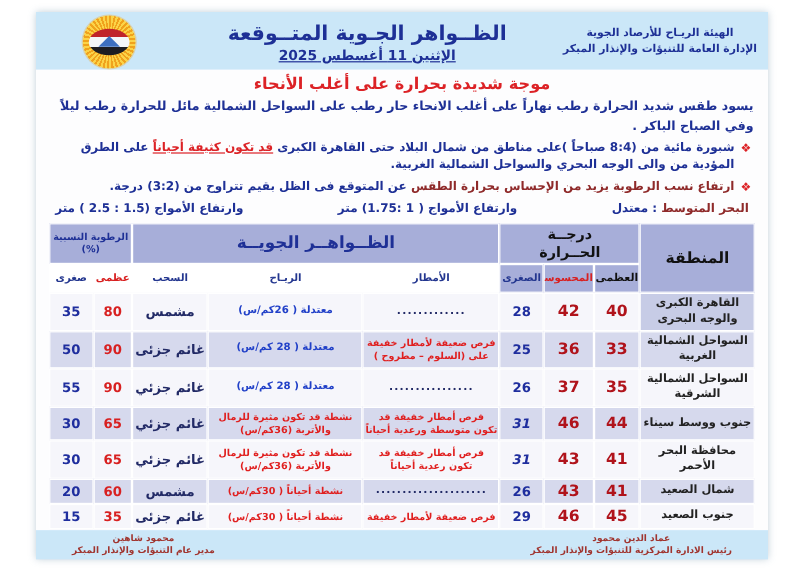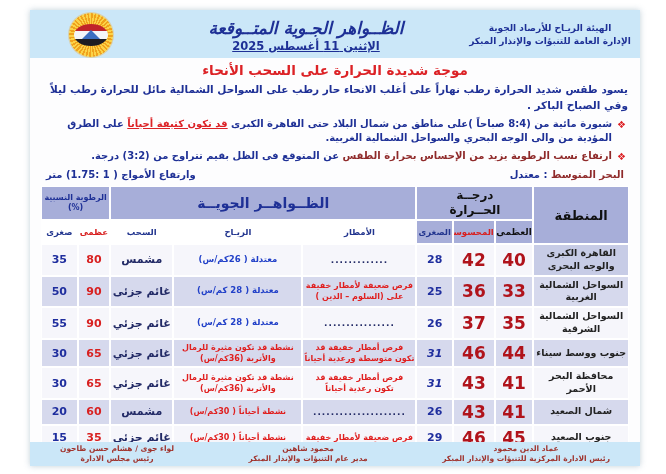--- a/index.html
+++ b/index.html
@@ -6,21 +6,21 @@
   html,body { width:666px; height:474px; background:#ffffff; overflow:hidden;
     font-family:"DejaVu Sans", sans-serif; }
   .doc { position:absolute; left:30px; top:10px; width:610px; height:456px;
     background:#cbe7f8; box-shadow:0 0 6px rgba(120,150,170,.45); direction:rtl; }
 
   
   .topbar { height:48px; display:flex; align-items:center; padding:2px 6px 0 6px; }
   .org { width:168px; text-align:center; color:#1e3096; font-weight:bold;
     font-size:9px; line-height:1.45; }
   .titleblock { flex:1; text-align:center; color:#1e3096; }
-  .maintitle { font-size:17px; font-weight:bold; letter-spacing:.5px;font-style:italic; }
+  .maintitle { font-size:17px; font-weight:bold; letter-spacing:.5px; }
   .date { font-size:11.5px; font-weight:bold; text-decoration:underline; margin-top:1px; }
   .logowrap { width:110px; display:flex; justify-content:center; }
   .sun { width:44px; height:44px; border-radius:50%; position:relative;
     background:repeating-conic-gradient(#f0a21c 0 5deg, #fbd348 5deg 10deg);
     box-shadow:0 0 0 1px rgba(240,170,40,.35); }
   .emblem { position:absolute; left:50%; top:50%; transform:translate(-50%,-50%);
     width:34px; height:22px; border-radius:50%; overflow:hidden;
     background:linear-gradient(#c0242a 0 32%, #f4f6f8 32% 68%, #1d1d22 68% 100%); }
   .peak { position:absolute; left:50%; top:28%; transform:translateX(-50%);
     width:0; height:0; border-left:9px solid transparent; border-right:9px solid transparent;
@@ -53,21 +53,21 @@
   tr.sub th { height:24px; font-size:8.5px; font-weight:bold; text-align:center;
     background:#ffffff; color:#23368f; }
   tr.sub th.lav { background:#a7aed9; }
   tr.sub th.black { color:#111111; font-size:9px; }
   tr.sub th.red { color:#d82020;margin-left:44px; }
   tbody td { text-align:center; vertical-align:middle; padding:2px 1px; }
   tbody tr.odd td { background:#f6f6fb; }
   tbody tr.even td { background:#d6d9ed; }
   tbody td.lavcell { background:#c7cce6 !important; }
   td.region { font-size:9.5px; font-weight:bold; color:#222222; line-height:1.35; }
-  td.tmax, td.tfelt { color:#b0131b; font-size:17px; font-weight:bold; }
+  td.tmax, td.tfelt { color:#b0131b; font-size:13px; font-weight:bold; }
   td.tmin { color:#1f2e9e; font-size:11px; font-weight:bold; }
   td.tmin.it { font-style:italic; }
   td.dots { color:#222a66; font-size:9px; font-weight:bold; letter-spacing:1px; }
   td.rain { color:#e01f1f; font-size:8px; font-weight:bold; line-height:1.4; }
   td.wind-calm { color:#2140c8; font-size:8.5px; font-weight:bold; line-height:1.4; }
   td.wind-active { color:#e01f1f; font-size:8px; font-weight:bold; line-height:1.4; }
   td.clouds { color:#222a66; font-size:11px; font-weight:bold; }
   td.hmax { color:#d82020; font-size:11px; font-weight:bold; }
   td.hmin { color:#1f2e9e; font-size:11px; font-weight:bold; }
 
@@ -94,37 +94,38 @@
       <div class="sun">
         <div class="emblem">
           <div class="peak"></div>
         </div>
       </div>
     </div>
   </div>
 
   <div class="content">
 
-    <div class="alert">موجة شديدة الحرارة على السحب الأنحاء</div>
+    <div class="alert">موجة شديدة بحرارة على أغلب الأنحاء</div>
 
     <div class="intro">يسود طقس شديد الحرارة رطب نهاراً على أغلب الانحاء  حار رطب على السواحل الشمالية  مائل للحرارة رطب ليلاً وفي الصباح الباكر .</div>
 
     <div class="bullet">
       <span class="bmark">❖</span>
       <span class="btext"><span>شبورة مائية من (8:4 صباحاً )على مناطق من شمال البلاد حتى القاهرة الكبرى </span><span class="hl">قد تكون كثيفة أحياناً</span><span> على الطرق المؤدية من والى الوجه البحري والسواحل الشمالية الغربية.</span></span>
     </div>
 
     <div class="bullet">
       <span class="bmark">❖</span>
       <span class="btext"><span class="lead">ارتفاع نسب الرطوبة يزيد من الإحساس بحرارة الطقس</span><span> عن المتوقع فى الظل بقيم تتراوح من (3:2) درجة.</span></span>
     </div>
 
     <div class="sealine">
       <span><span class="maroon">البحر المتوسط</span><span> : معتدل</span></span>
       <span>وارتفاع الأمواج ( 1 :1.75)  متر</span>
+      <span>وارتفاع الأمواج (1.5 : 2.5 ) متر</span>
     </div>
 
     <table dir="rtl">
       <colgroup>
         <col style="width:94px">
           <col style="width:38px">
           <col style="width:41px">
           <col style="width:36px">
         <col style="width:112px">
           <col style="width:127px">
@@ -160,21 +161,21 @@
             <td class="wind-calm">معتدلة ( 26كم/س)</td>
             <td class="clouds">مشمس</td>
             <td class="hmax">80</td>
             <td class="hmin">35</td>
           </tr>
           <tr class="even">
             <td class="region">السواحل الشمالية الغربية</td>
             <td class="tmax">33</td>
             <td class="tfelt">36</td>
             <td class="tmin">25</td>
-            <td class="rain">فرص ضعيفة لأمطار خفيفة على (السلوم – الدين )</td>
+            <td class="rain">فرص ضعيفة لأمطار خفيفة على (السلوم – مطروح )</td>
             <td class="wind-calm">معتدلة ( 28 كم/س)</td>
             <td class="clouds">غائم جزئى</td>
             <td class="hmax">90</td>
             <td class="hmin">50</td>
           </tr>
           <tr class="odd">
             <td class="region">السواحل الشمالية الشرقية</td>
             <td class="tmax">35</td>
             <td class="tfelt">37</td>
             <td class="tmin">26</td>
@@ -234,18 +235,14 @@
 
   <div class="footerbar">
     <div class="sig">
       <div>عماد الدين محمود</div>
       <div>رئيس الادارة المركزية للتنبؤات والإنذار المبكر</div>
     </div>
     <div class="sig">
       <div>محمود شاهين</div>
       <div>مدير عام التنبؤات والإنذار المبكر</div>
     </div>
-    <div class="sig">
-      <div>لواء جوى / هشام حسن طاحون</div>
-      <div>رئيس مجلس الادارة</div>
-    </div>
   </div>
 </div>
 
 </body></html>

